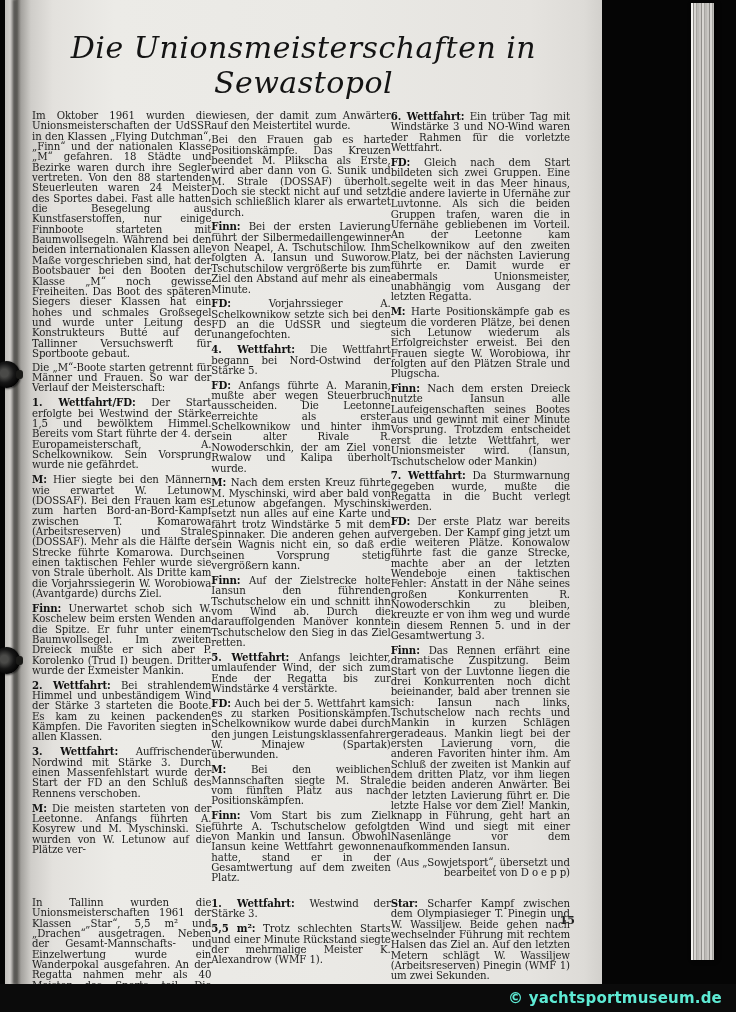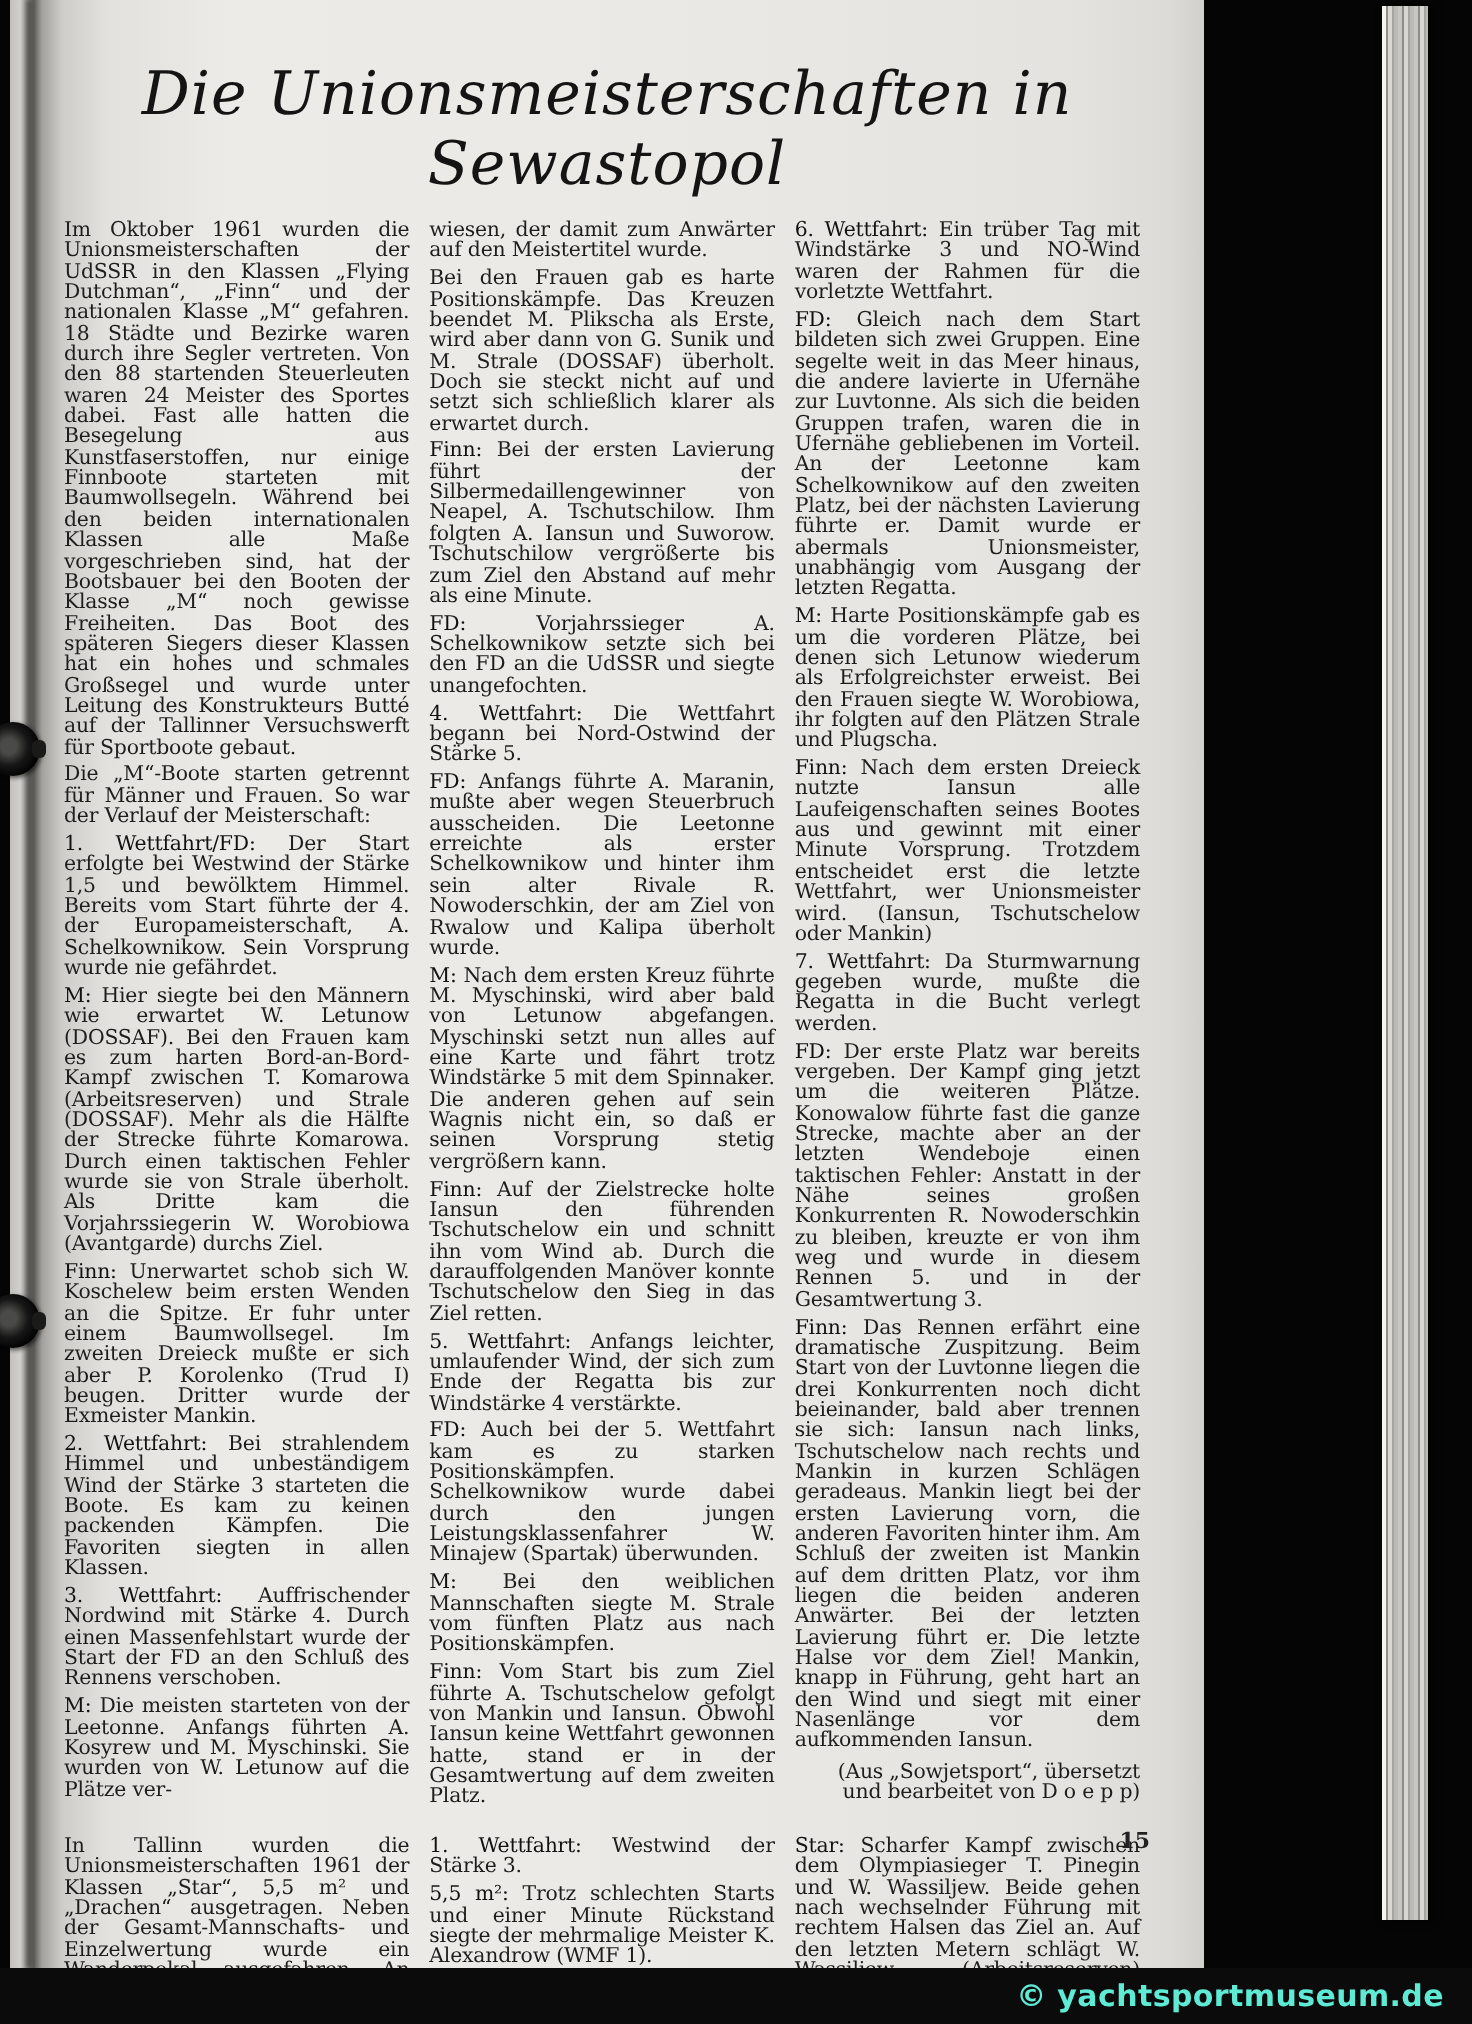--- a/index.html
+++ b/index.html
@@ -19,27 +19,27 @@
     background:rgba(30,30,28,.45);filter:blur(1px);
   }
 
   h1.title, h2.title{
     margin:0;text-align:center;font-style:italic;font-weight:500;
     font-family:"DejaVu Serif", serif;color:#141414;letter-spacing:.5px;
   }
   h1.title{padding-top:30px;font-size:30px;}
   h2.title{margin-top:14px;font-size:29px;}
 
-  .cols{display:flex;gap:10px;padding:0 32px 0 27px;margin-top:11px;}
+  .cols{display:flex;padding:0 32px 0 27px;margin-top:11px;}
   .col{
     flex:1;text-align:justify;font-size:10.2px;line-height:10.35px;
     color:#1d1d1c;letter-spacing:-0.1px;
   }
   .para{margin:0 0 3.5px 0;}
-  .para b{font-weight:normal;color:#111;}
+  .para b{font-weight:bold;color:#111;}
   .para.credit{text-align:right;margin-top:5px;}
 
   .page-number{
     position:absolute;right:27px;top:914px;font-weight:bold;font-size:11px;color:#222;
   }
 
   
   .page-edges{
     position:absolute;right:22px;top:3px;width:23px;height:957px;
     background:
@@ -80,21 +80,21 @@
     <h1 class="title">Die Unionsmeisterschaften in Sewastopol</h1>
 
     <div class="cols">
       <div class="col">
           <p class="para"><span>Im Oktober 1961 wurden die Unionsmeisterschaften der UdSSR in den Klassen „Flying Dutchman“, „Finn“ und der nationalen Klasse „M“ gefahren. 18 Städte und Bezirke waren durch ihre Segler vertreten. Von den 88 startenden Steuerleuten waren 24 Meister des Sportes dabei. Fast alle hatten die Besegelung aus Kunstfaserstoffen, nur einige Finnboote starteten mit Baumwollsegeln. Während bei den beiden internationalen Klassen alle Maße vorgeschrieben sind, hat der Bootsbauer bei den Booten der Klasse „M“ noch gewisse Freiheiten. Das Boot des späteren Siegers dieser Klassen hat ein hohes und schmales Großsegel und wurde unter Leitung des Konstrukteurs Butté auf der Tallinner Versuchswerft für Sportboote gebaut.</span></p>
           <p class="para"><span>Die „M“-Boote starten getrennt für Männer und Frauen. So war der Verlauf der Meisterschaft:</span></p>
           <p class="para"><b>1. Wettfahrt/FD:</b>&nbsp;<span>Der Start erfolgte bei Westwind der Stärke 1,5 und bewölktem Himmel. Bereits vom Start führte der 4. der Europameisterschaft, A. Schelkownikow. Sein Vorsprung wurde nie gefährdet.</span></p>
           <p class="para"><b>M:</b>&nbsp;<span>Hier siegte bei den Männern wie erwartet W. Letunow (DOSSAF). Bei den Frauen kam es zum harten Bord-an-Bord-Kampf zwischen T. Komarowa (Arbeitsreserven) und Strale (DOSSAF). Mehr als die Hälfte der Strecke führte Komarowa. Durch einen taktischen Fehler wurde sie von Strale überholt. Als Dritte kam die Vorjahrssiegerin W. Worobiowa (Avantgarde) durchs Ziel.</span></p>
           <p class="para"><b>Finn:</b>&nbsp;<span>Unerwartet schob sich W. Koschelew beim ersten Wenden an die Spitze. Er fuhr unter einem Baumwollsegel. Im zweiten Dreieck mußte er sich aber P. Korolenko (Trud I) beugen. Dritter wurde der Exmeister Mankin.</span></p>
           <p class="para"><b>2. Wettfahrt:</b>&nbsp;<span>Bei strahlendem Himmel und unbeständigem Wind der Stärke 3 starteten die Boote. Es kam zu keinen packenden Kämpfen. Die Favoriten siegten in allen Klassen.</span></p>
-          <p class="para"><b>3. Wettfahrt:</b>&nbsp;<span>Auffrischender Nordwind mit Stärke 4. Durch einen Massenfehlstart wurde der Start der FD an den Schluß des Rennens verschoben.</span></p>
+          <p class="para"><b>3. Wettfahrt:</b>&nbsp;<span>Auffrischender Nordwind mit Stärke 3. Durch einen Massenfehlstart wurde der Start der FD an den Schluß des Rennens verschoben.</span></p>
           <p class="para"><b>M:</b>&nbsp;<span>Die meisten starteten von der Leetonne. Anfangs führten A. Kosyrew und M. Myschinski. Sie wurden von W. Letunow auf die Plätze ver-</span></p>
         </div>
       <div class="col">
           <p class="para"><span>wiesen, der damit zum Anwärter auf den Meistertitel wurde.</span></p>
           <p class="para"><span>Bei den Frauen gab es harte Positionskämpfe. Das Kreuzen beendet M. Plikscha als Erste, wird aber dann von G. Sunik und M. Strale (DOSSAF) überholt. Doch sie steckt nicht auf und setzt sich schließlich klarer als erwartet durch.</span></p>
           <p class="para"><b>Finn:</b>&nbsp;<span>Bei der ersten Lavierung führt der Silbermedaillengewinner von Neapel, A. Tschutschilow. Ihm folgten A. Iansun und Suworow. Tschutschilow vergrößerte bis zum Ziel den Abstand auf mehr als eine Minute.</span></p>
           <p class="para"><b>FD:</b>&nbsp;<span>Vorjahrssieger A. Schelkownikow setzte sich bei den FD an die UdSSR und siegte unangefochten.</span></p>
           <p class="para"><b>4. Wettfahrt:</b>&nbsp;<span>Die Wettfahrt begann bei Nord-Ostwind der Stärke 5.</span></p>
           <p class="para"><b>FD:</b>&nbsp;<span>Anfangs führte A. Maranin, mußte aber wegen Steuerbruch ausscheiden. Die Leetonne erreichte als erster Schelkownikow und hinter ihm sein alter Rivale R. Nowoderschkin, der am Ziel von Rwalow und Kalipa überholt wurde.</span></p>
           <p class="para"><b>M:</b>&nbsp;<span>Nach dem ersten Kreuz führte M. Myschinski, wird aber bald von Letunow abgefangen. Myschinski setzt nun alles auf eine Karte und fährt trotz Windstärke 5 mit dem Spinnaker. Die anderen gehen auf sein Wagnis nicht ein, so daß er seinen Vorsprung stetig vergrößern kann.</span></p>

